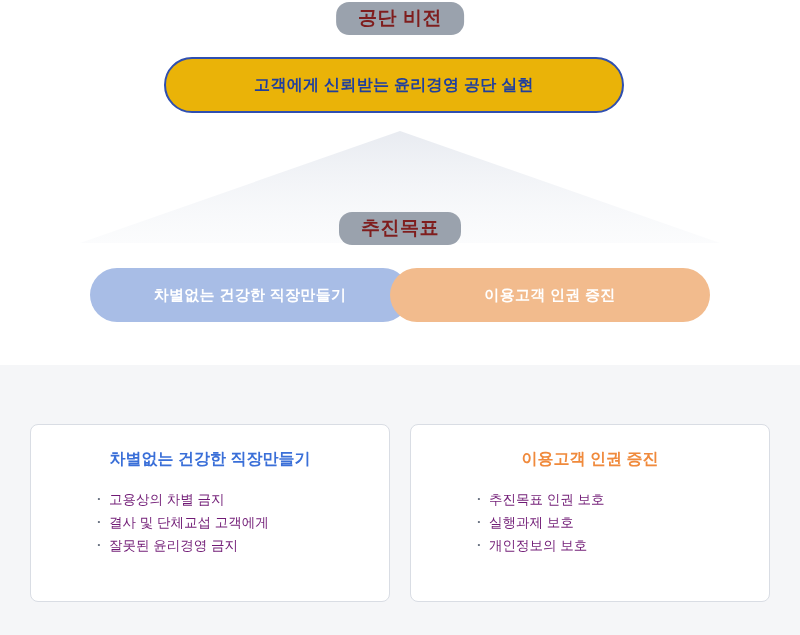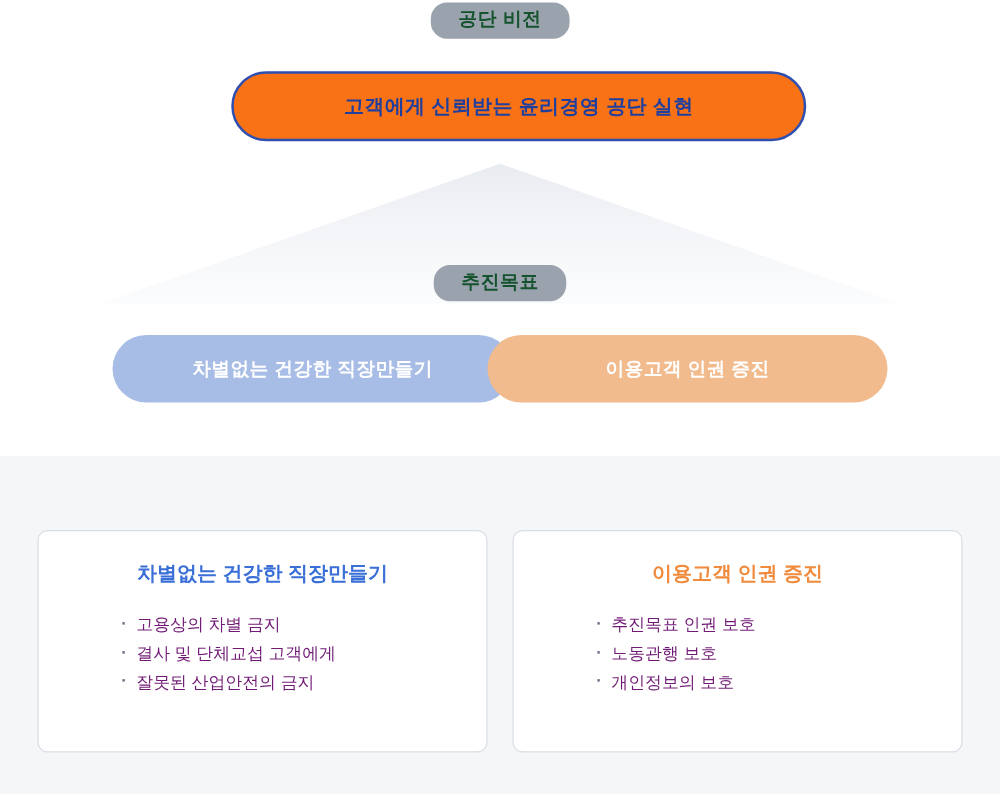--- a/index.html
+++ b/index.html
@@ -18,43 +18,43 @@
     width: 800px;
     height: 635px;
   }
 
   
   .pill {
     position: absolute;
     left: 50%;
     transform: translateX(-50%);
     background: #9aa2ad;
-    color: #14532d;
-    font-size: 15px;
+    color: #7f1d1d;
+    font-size: 19px;
     font-weight: bold;
     letter-spacing: 0.5px;
     border-radius: 13px;
     padding: 6px 22px;
     text-align: center;
     white-space: nowrap;
     line-height: 1.1;
   }
 
   
   #vision-pill { top: 2px; }
 
   .vision-box {
     position: absolute;
-    left: 185px;
+    left: 164px;
     top: 57px;
     width: 460px;
     height: 56px;
     border: 2px solid #2f4fb0;
     border-radius: 28px;
-    background: #f97316;
+    background: #eab308;
     display: flex;
     align-items: center;
     justify-content: center;
     box-sizing: border-box;
   }
   .vision-box span {
     color: #1f3f9e;
     font-size: 16px;
     font-weight: bold;
     letter-spacing: 0.3px;
@@ -201,28 +201,28 @@
   <div class="lower-panel"></div>
 
 
   <div class="cards">
 
     <div class="card">
       <div class="card-title blue">차별없는 건강한 직장만들기</div>
       <ul class="card-list">
         <li>고용상의 차별 금지</li>
         <li>결사 및 단체교섭 고객에게</li>
-        <li>잘못된 산업안전의 금지</li>
+        <li>잘못된 윤리경영 금지</li>
       </ul>
     </div>
 
     <div class="card">
       <div class="card-title orange">이용고객 인권 증진</div>
       <ul class="card-list">
         <li>추진목표 인권 보호</li>
-        <li>노동관행 보호</li>
+        <li>실행과제 보호</li>
         <li>개인정보의 보호</li>
       </ul>
     </div>
 
   </div>
 
 </div>
 
 </body></html>

